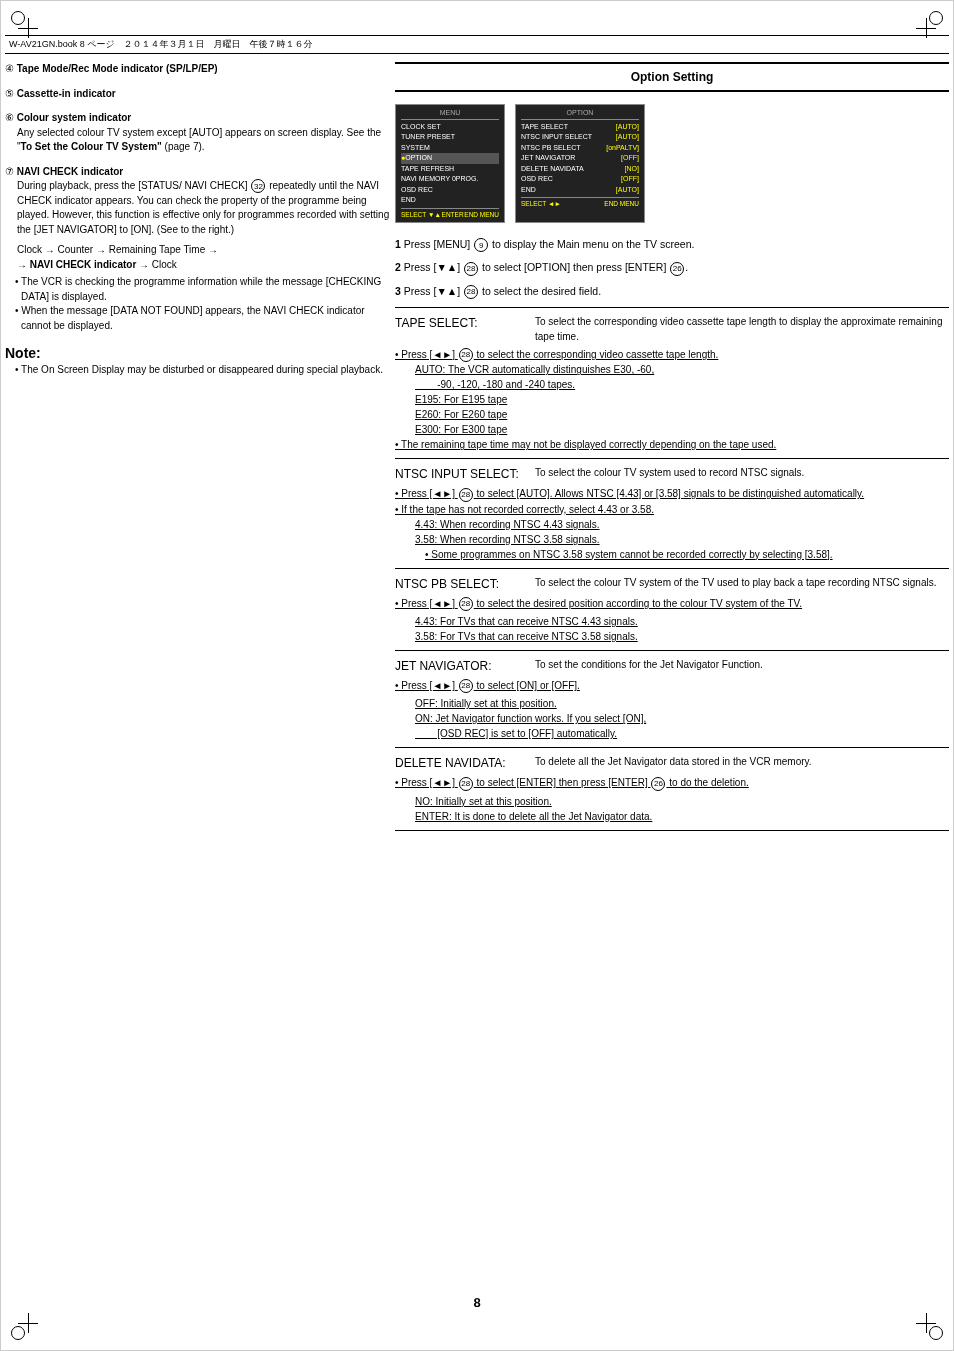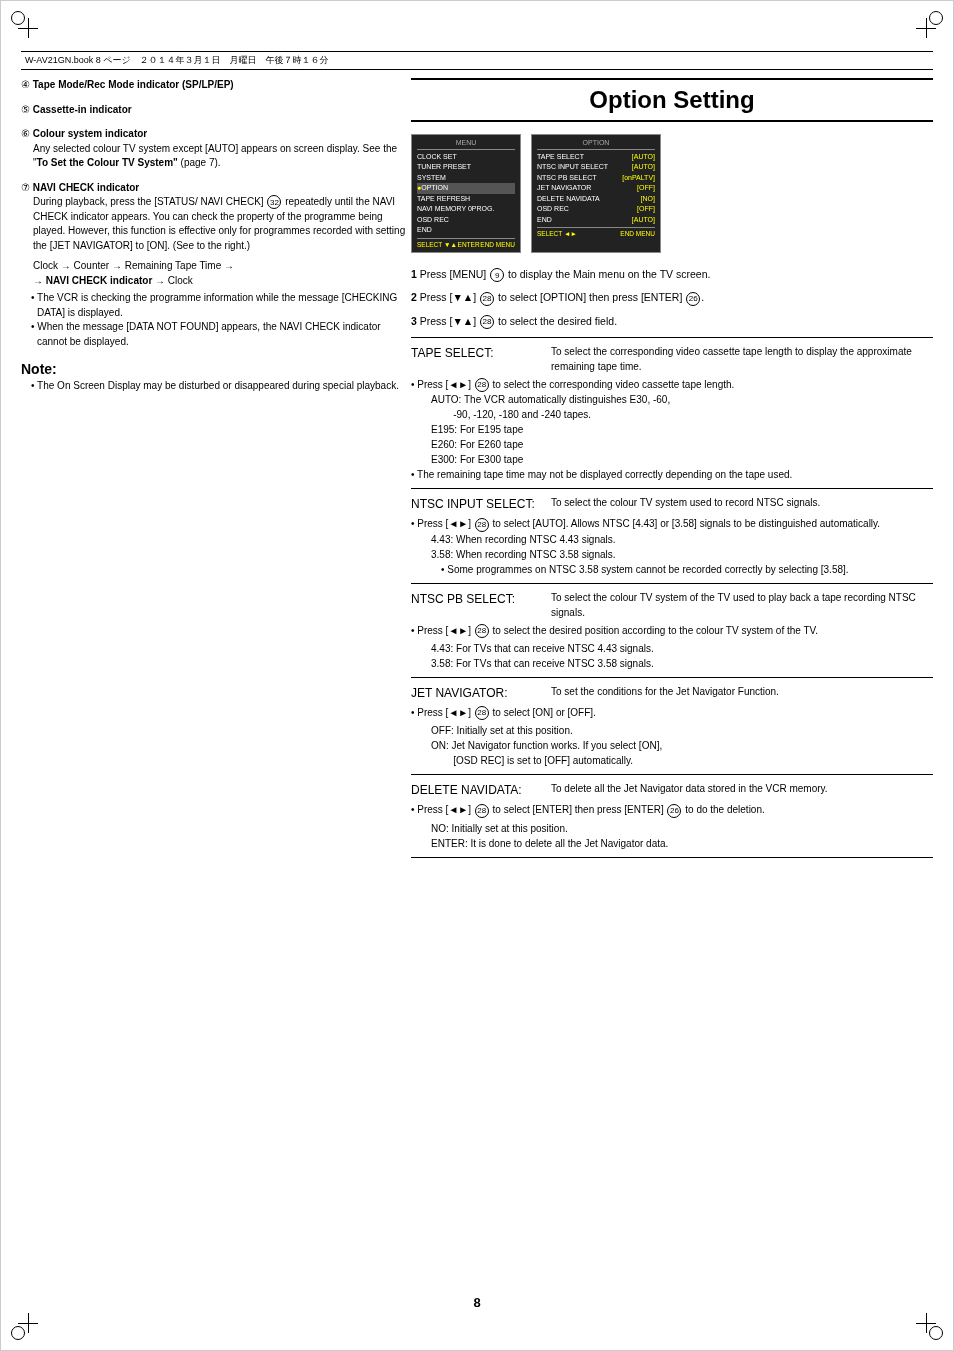--- a/index.html
+++ b/index.html
@@ -9,21 +9,21 @@
       background: #fff;
       font-family: Arial, Helvetica, sans-serif;
       font-size: 11px;
       color: #000;
       position: relative;
     }
 
     .page-container {
       width: 954px;
       min-height: 1351px;
-      padding: 20px;
+      padding: 4px;
       position: relative;
       border: 1px solid #ccc;
     }
 
     
     .corner-mark {
       position: absolute;
       width: 30px;
       height: 30px;
     }
@@ -109,21 +109,21 @@
 
     .bullet-item {
       margin-left: 10px;
       text-indent: -6px;
       padding-left: 6px;
     }
 
     
     .option-title {
       text-align: center;
-      font-size: 24px;
+      font-size: 12px;
       font-weight: bold;
       border-top: 2px solid #000;
       border-bottom: 2px solid #000;
       padding: 6px 0;
       margin-bottom: 12px;
     }
 
     
     .menu-screenshots {
       display: flex;
@@ -242,20 +242,21 @@
     }
 
     .setting-desc {
       flex: 1;
       font-size: 10px;
     }
 
     .setting-body {
       font-size: 10px;
       line-height: 1.5;
+      text-decoration: underline;
     }
 
     .circle-num {
       display: inline-flex;
       align-items: center;
       justify-content: center;
       width: 14px;
       height: 14px;
       border: 1px solid #000;
       border-radius: 50%;
@@ -450,20 +451,21 @@
         </div>
       </div>
 
       <div class="setting-section">
         <div class="setting-row">
           <span class="setting-label">NTSC INPUT SELECT:</span>
           <span class="setting-desc">To select the colour TV system used to record NTSC signals.</span>
         </div>
         <div class="setting-body">
           <p>• Press [◄►] <span class="circle-num">28</span> to select [AUTO]. Allows NTSC [4.43] or [3.58] signals to be distinguished automatically.</p>
+          <p>• If the tape has not recorded correctly, select 4.43 or 3.58.</p>
           <p class="sub-indent">4.43:    When recording NTSC 4.43 signals.</p>
           <p class="sub-indent">3.58:    When recording NTSC 3.58 signals.</p>
           <p class="sub-indent2">• Some programmes on NTSC 3.58 system cannot be recorded correctly by selecting [3.58].</p>
         </div>
       </div>
 
       <div class="setting-section">
         <div class="setting-row">
           <span class="setting-label">NTSC PB SELECT:</span>
           <span class="setting-desc">To select the colour TV system of the TV used to play back a tape recording NTSC signals.</span>

